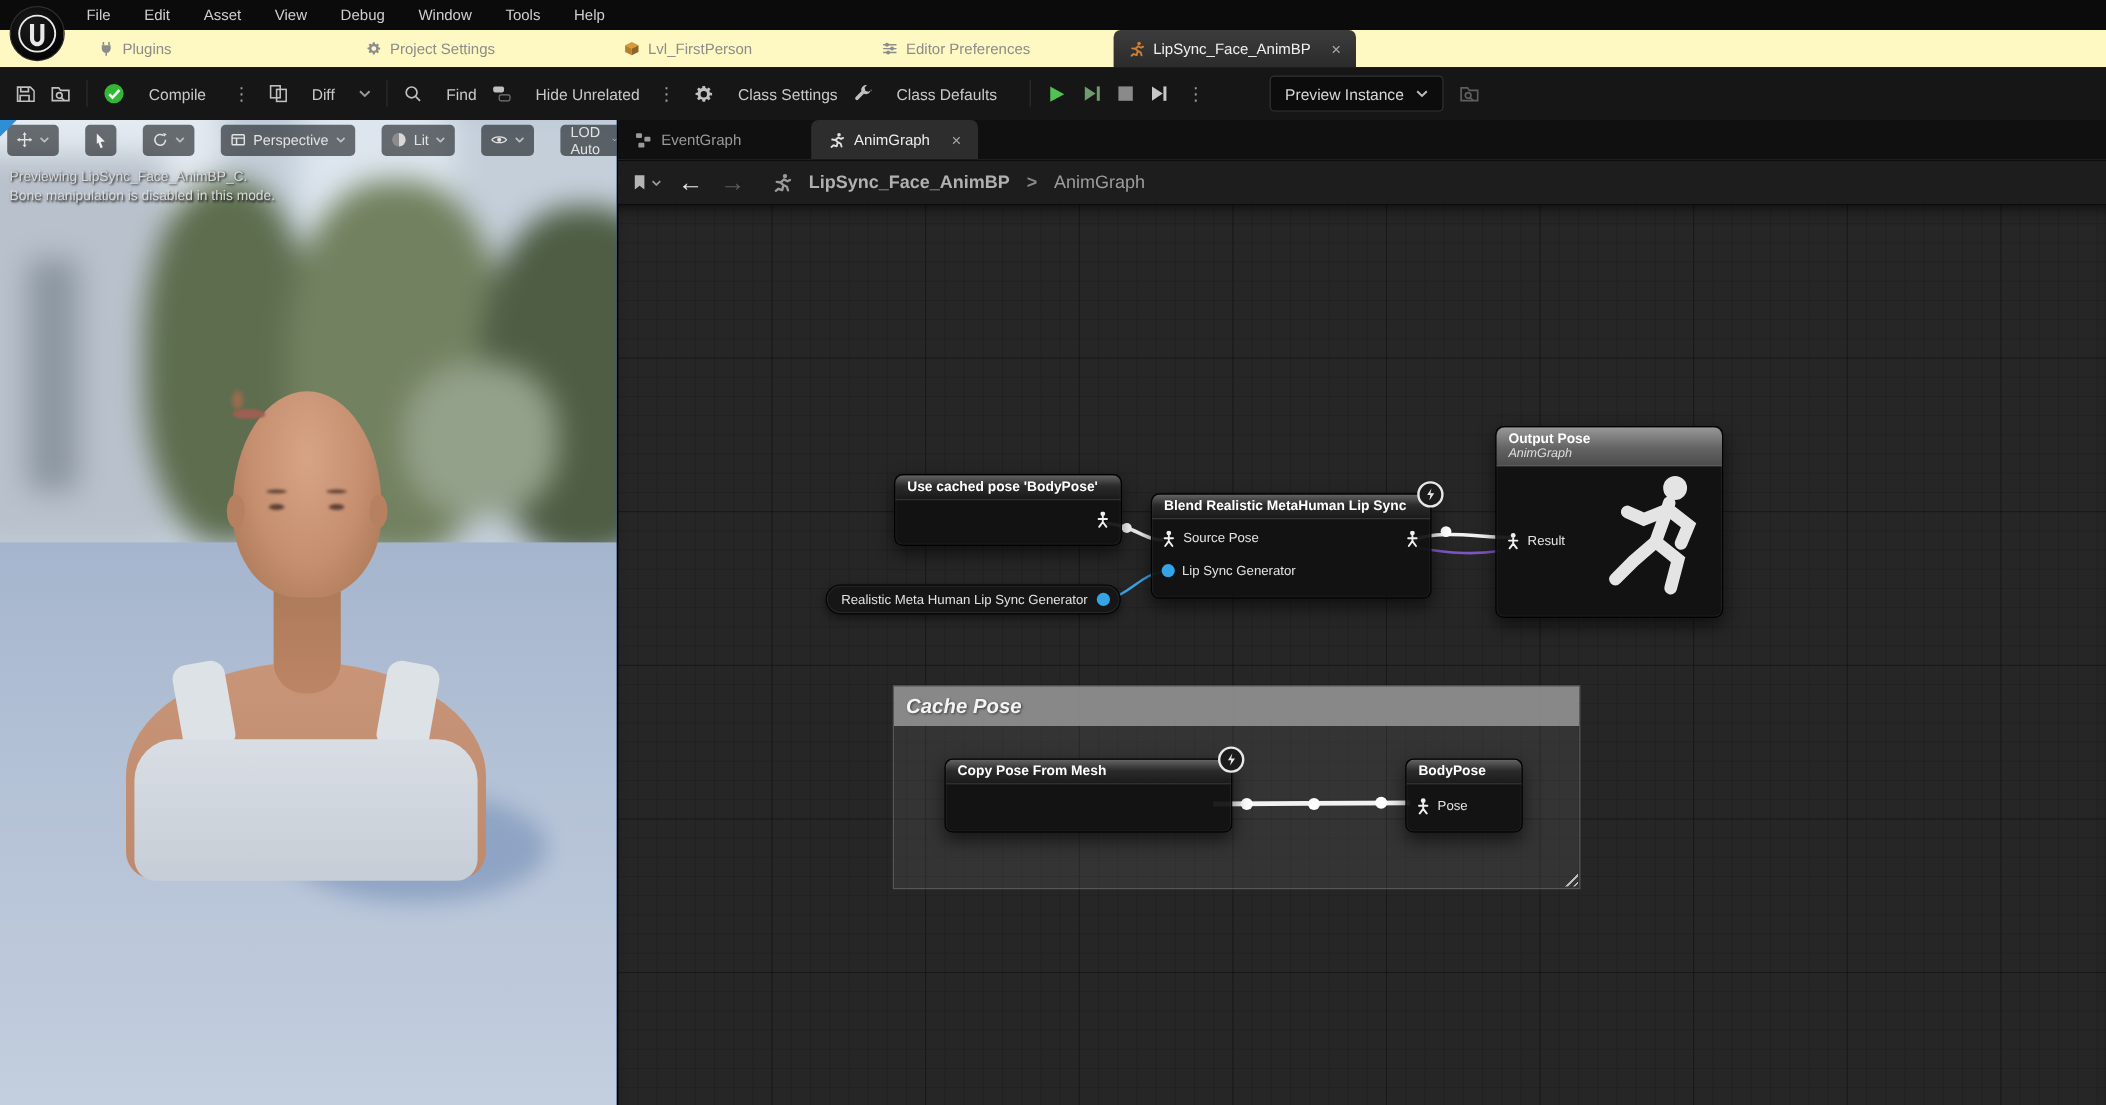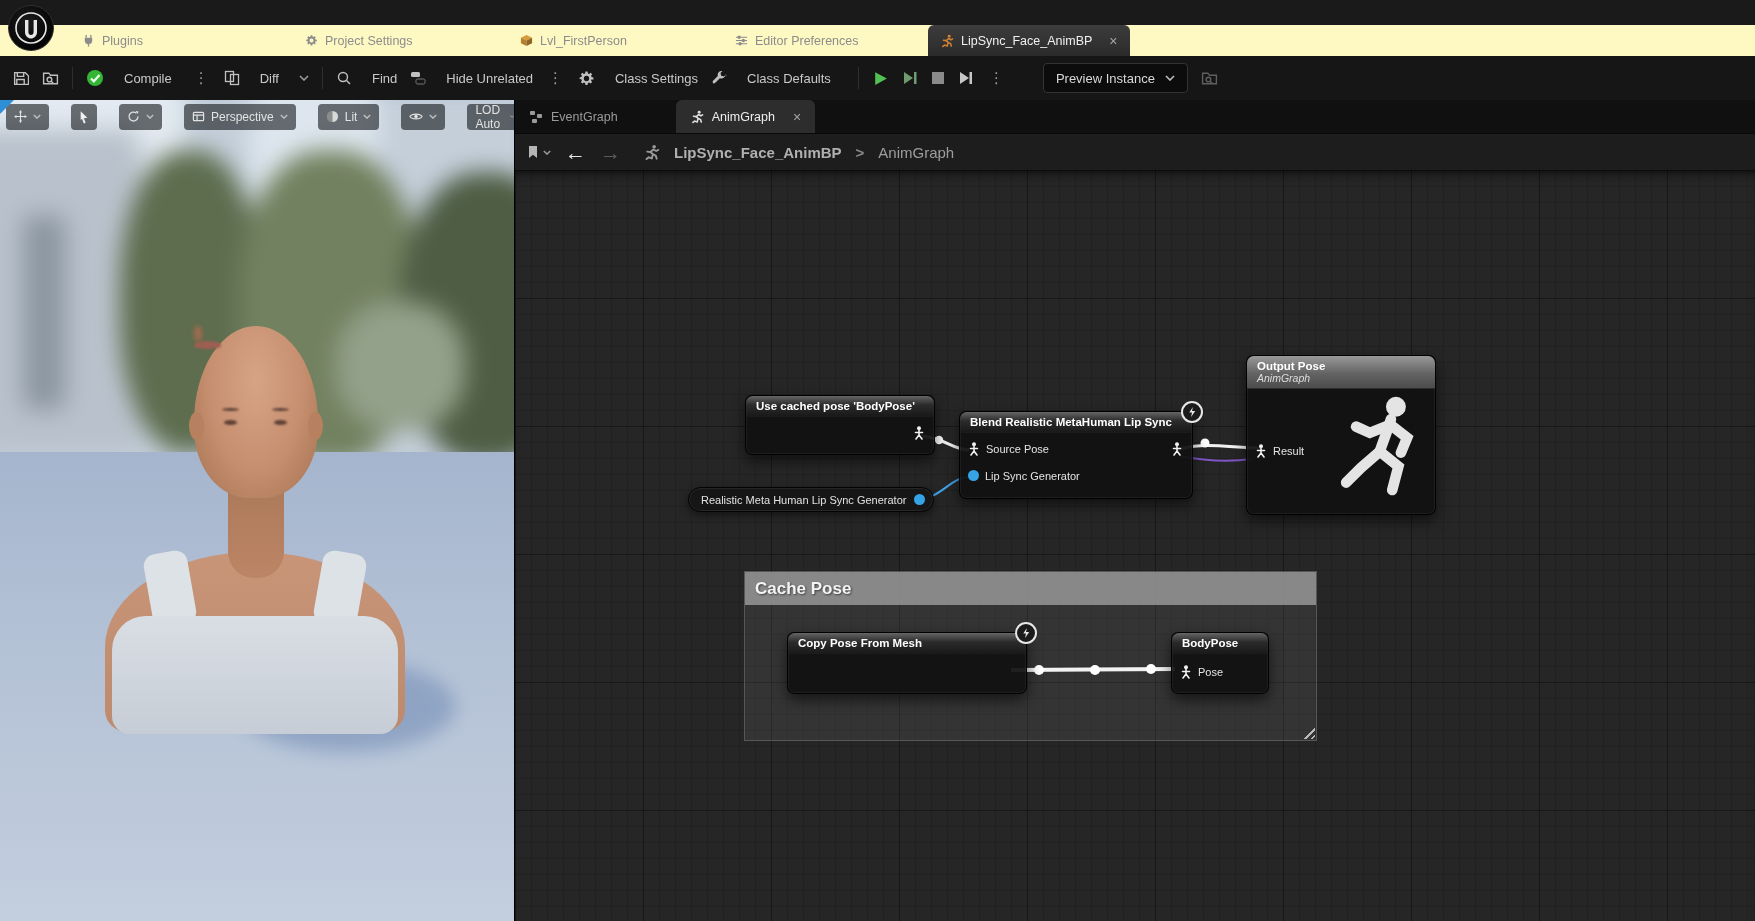--- a/index.html
+++ b/index.html
@@ -25,21 +25,21 @@
 
   
   .toolbar { position:absolute; left:0; top:56px; right:0; height:44px; background:#161616;
              display:flex; align-items:center; padding:0 12px; gap:13px; font-size:13px; color:#c9c9c9; }
   .tbtn { display:flex; align-items:center; gap:20px; white-space:nowrap; cursor:default; }
   .tbtn svg { display:block; }
   .vsep { width:1px; height:22px; background:#2e2e2e; }
   .kebab { color:#9a9a9a; font-size:15px; padding:0 2px; }
   .chev svg { display:block; }
   .combo { background:#0c0c0c; border:1px solid #333; border-radius:4px; height:30px; padding:0 12px;
-           display:flex; align-items:center; gap:10px; color:#d8d8d8; margin-left:24px; }
+           display:flex; align-items:center; gap:10px; color:#d8d8d8; margin-left:39px; }
   .icon-dim { color:#5f5f5f; }
 
   
   .viewport { position:absolute; left:0; top:100px; width:514px; bottom:0; background:#9fb0c8; overflow:hidden; }
   .graph-panel { position:absolute; left:514px; top:100px; right:0; bottom:0; background:#3b82f6; border-left:1px solid #000; }
 
   
   .scene { position:absolute; inset:0; }
   .bg-blur { position:absolute; left:0; top:0; right:0; height:360px; filter:blur(11px); transform:scale(1.08); background:#c4cfda; }
   .blob { position:absolute; border-radius:45%; }
@@ -116,41 +116,51 @@
 
   .varnode { position:absolute; z-index:3; height:25px; border-radius:13px; background:#161616;
              border:1px solid #040404; box-shadow:0 3px 8px rgba(0,0,0,0.5), inset 0 0 0 1px rgba(255,255,255,0.07);
              display:flex; align-items:center; padding:0 12px; font-size:11px; color:#e2e2e2; }
   .varnode .pin-circle { position:absolute; right:8px; }
 
   .comment { position:absolute; z-index:1; background:rgba(130,130,130,0.16);
              border:1px solid rgba(140,140,140,0.4); }
   .comment-header { height:33px; background:rgba(160,160,160,0.78); display:flex; align-items:center;
                     padding:0 10px; font-size:17px; font-weight:bold; color:#f4f4f4;
-                    text-shadow:1px 1px 2px rgba(0,0,0,0.55); }
+                    text-shadow:1px 1px 2px rgba(0,0,0,0.55);font-style:italic; }
   .resize-handle { position:absolute; right:1px; bottom:1px; width:14px; height:14px;
                    background:repeating-linear-gradient(135deg, transparent 0 3px, rgba(220,220,220,0.8) 3px 4.5px);
                    clip-path:polygon(100% 0,100% 100%,0 100%); }
 
   .outpose-header { background:linear-gradient(180deg,#999 0%,#636363 55%,#4c4c4c 100%); }
   .outpose-sub { font-size:10.5px; font-style:italic; font-weight:normal; color:#dedede; }
   .mannequin { position:absolute; right:2px; top:4px; }
 </style>
 </head>
 <body>
 
 <div class="app">
 
   <div class="ue-logo">
     <svg viewBox="0 0 34 34">
       <circle cx="17" cy="17" r="15" fill="none" stroke="#e8e8e8" stroke-width="1.6"></circle>
       <path d="M11 9v12c0 4 3 6.5 6 6.5s6-2.5 6-6.5V9h-3.4v12c0 1.8-1.1 3-2.6 3s-2.6-1.2-2.6-3V9z" fill="#e8e8e8"></path>
     </svg>
   </div>
 
+  <div class="menubar">
+    <span>File</span>
+    <span>Edit</span>
+    <span>Asset</span>
+    <span>View</span>
+    <span>Debug</span>
+    <span>Window</span>
+    <span>Tools</span>
+    <span>Help</span>
+  </div>
 
   <div class="tabrow">
     <div class="atab" style="left:70px">
       <span class="ticon">
         <svg width="13" height="13" viewBox="0 0 14 14" fill="none" stroke="#8c8c8c" stroke-width="1.4">
             <path d="M4.5 1v3M9.5 1v3"></path>
             <path d="M3 4h8v3a4 4 0 0 1-8 0z" fill="#8c8c8c" stroke="none"></path>
             <path d="M7 11v2.5"></path>
           </svg>
       </span>
@@ -400,20 +410,24 @@
             <rect x="1" y="2.5" width="14" height="9" rx="1.5"></rect>
             <circle cx="8" cy="7" r="2.6"></circle>
             <path d="M5 2.5l1-1.5h4l1 1.5"></path>
           </svg>
         <svg width="8" height="5" viewBox="0 0 10 6">
             <path d="M1 1l4 4 4-4" stroke="#bdbdbd" stroke-width="1.8" fill="none"></path>
           </svg>
       </div>
     </div>
 
+    <div class="vp-text">
+      <div>Previewing LipSync_Face_AnimBP_C.</div>
+      <div>Bone manipulation is disabled in this mode.</div>
+    </div>
   </div>
 
   <div class="graph-panel">
 
     <div class="gtabbar">
       <div class="gtab">
         <svg width="14" height="14" viewBox="0 0 14 14">
             <rect x="1" y="1" width="5" height="4" rx="1" fill="#9a9a9a"></rect>
             <rect x="8" y="4" width="5" height="4" rx="1" fill="#9a9a9a"></rect>
             <rect x="3" y="9" width="5" height="4" rx="1" fill="#9a9a9a"></rect>

